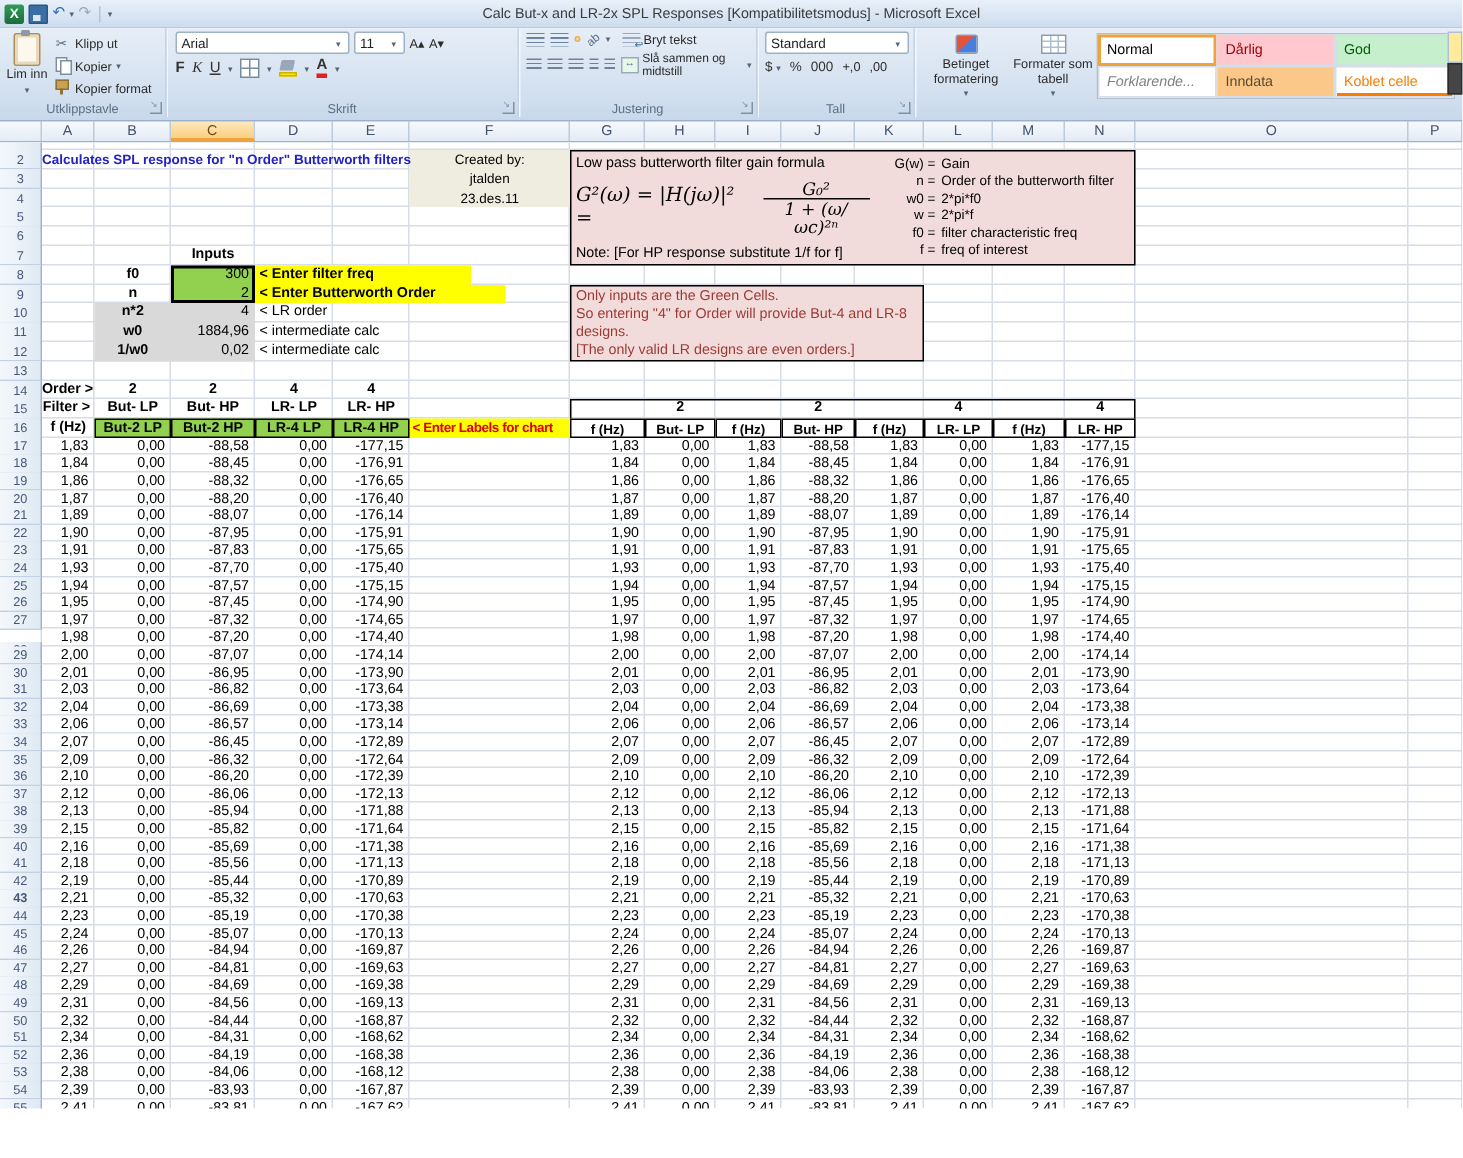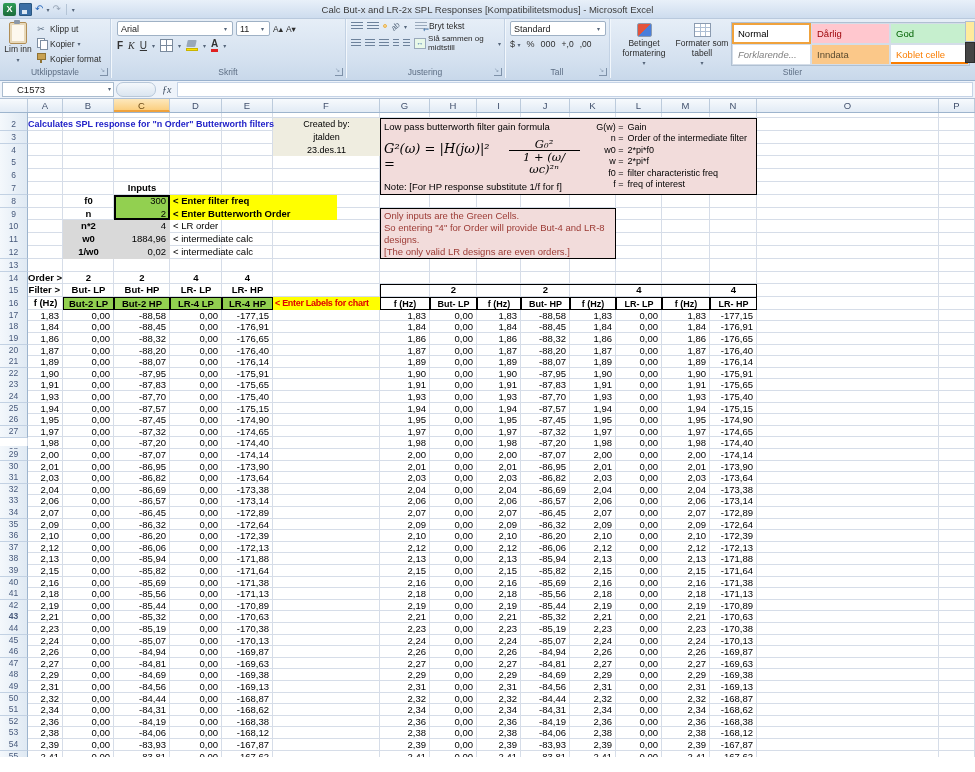--- a/index.html
+++ b/index.html
@@ -270,33 +270,23 @@
             <div class="gcell g-good">God</div>
             <div class="gcell g-expl">Forklarende...</div>
             <div class="gcell g-input">Inndata</div>
             <div class="gcell g-linked">Koblet celle</div>
           </div>
       </div>
       <div class="sliver">
           <div class="s1"></div>
           <div class="s2"></div>
         </div>
-      <div class="grp-label"><span>Stiler</span></div>
     </div>
   </div>
 
-  <div class="fbar">
-    <div class="namebox">
-        <span>C1573</span>
-        <span class="nb-dd">▾</span>
-      </div>
-    <div class="pillbtn"></div>
-    <div class="fx">ƒx</div>
-    <div class="finput"></div>
-  </div>
 
   <div class="colhead" id="colhead">
       <div class="ch" style="width: 28px;"></div>
       <div class="ch" style="width: 35px;">A</div>
       <div class="ch" style="width: 51px;">B</div>
       <div class="ch sel" style="width: 56px;">C</div>
       <div class="ch" style="width: 52px;">D</div>
       <div class="ch" style="width: 51px;">E</div>
       <div class="ch" style="width: 107px;">F</div>
       <div class="ch" style="width: 50px;">G</div>
@@ -456,21 +446,21 @@
             </div>
             <div class="fb-note">Note: [For HP response substitute 1/f for f]</div>
           </div>
           <div class="fb-right">
             <div class="leg-row">
               <span class="leg-k">G(w) =</span>
               <span>Gain</span>
             </div>
             <div class="leg-row">
               <span class="leg-k">n =</span>
-              <span>Order of the intermediate filter</span>
+              <span>Order of the butterworth filter</span>
             </div>
             <div class="leg-row">
               <span class="leg-k">w0 =</span>
               <span>2*pi*f0</span>
             </div>
             <div class="leg-row">
               <span class="leg-k">w =</span>
               <span>2*pi*f</span>
             </div>
             <div class="leg-row">
@@ -482,21 +472,21 @@
               <span>freq of interest</span>
             </div>
           </div>
         </div>
       </div>
       <div class="c t-bold t-center" style="left: 114px; top: 69px; width: 56px; height: 12.8px; line-height: 12.8px;">Inputs</div>
       <div class="box gray-block" style="left: 63px; top: 107.4px; width: 107px; height: 38.4px;"></div>
       <div class="box green-block" style="left: 114px; top: 81.8px; width: 56px; height: 25.6px;"></div>
       <div class="c t-bold t-center" style="left: 63px; top: 81.8px; width: 51px; height: 12.8px; line-height: 12.8px;">f0</div>
       <div class="c num" style="left: 114px; top: 81.8px; width: 56px; height: 12.8px; line-height: 12.8px; z-index: 3; background: transparent;">300</div>
-      <div class="c note-yellow" style="left: 170px; top: 81.8px; width: 167px; height: 12.8px; line-height: 12.8px;">&lt; Enter filter freq</div>
+      <div class="c note-yellow" style="left: 170px; top: 81.8px; width: 144px; height: 12.8px; line-height: 12.8px;">&lt; Enter filter freq</div>
       <div class="c t-bold t-center" style="left: 63px; top: 94.6px; width: 51px; height: 12.8px; line-height: 12.8px;">n</div>
       <div class="c num" style="left: 114px; top: 94.6px; width: 56px; height: 12.8px; line-height: 12.8px; z-index: 3; background: transparent;">2</div>
       <div class="c note-yellow" style="left: 170px; top: 94.6px; width: 167px; height: 12.8px; line-height: 12.8px;">&lt; Enter Butterworth Order</div>
       <div class="c t-bold t-center" style="left: 63px; top: 107.4px; width: 51px; height: 12.8px; line-height: 12.8px;">n*2</div>
       <div class="c num" style="left: 114px; top: 107.4px; width: 56px; height: 12.8px; line-height: 12.8px; z-index: 3; background: transparent;">4</div>
       <div class="c plain-note" style="left: 170px; top: 107.4px; width: 103px; height: 12.8px; line-height: 12.8px;">&lt; LR order</div>
       <div class="c t-bold t-center" style="left: 63px; top: 120.2px; width: 51px; height: 12.8px; line-height: 12.8px;">w0</div>
       <div class="c num" style="left: 114px; top: 120.2px; width: 56px; height: 12.8px; line-height: 12.8px; z-index: 3; background: transparent;">1884,96</div>
       <div class="c plain-note" style="left: 170px; top: 120.2px; width: 103px; height: 12.8px; line-height: 12.8px;">&lt; intermediate calc</div>
       <div class="c t-bold t-center" style="left: 63px; top: 133px; width: 51px; height: 12.8px; line-height: 12.8px;">1/w0</div>

